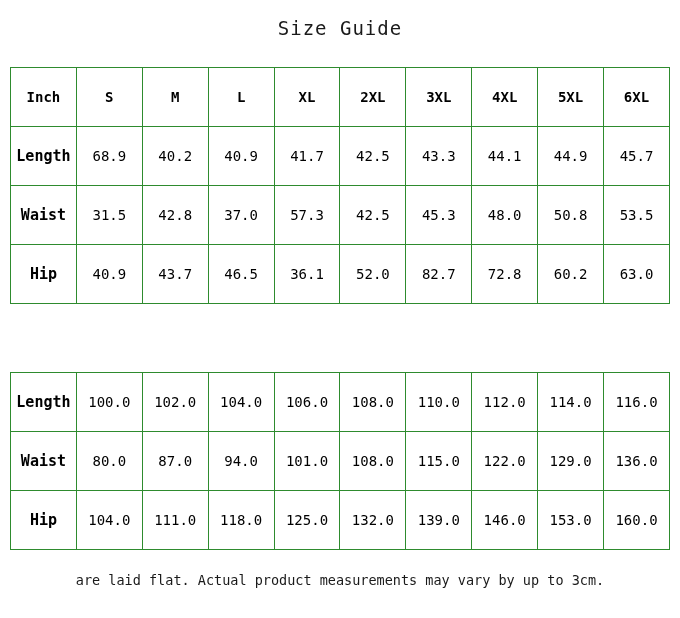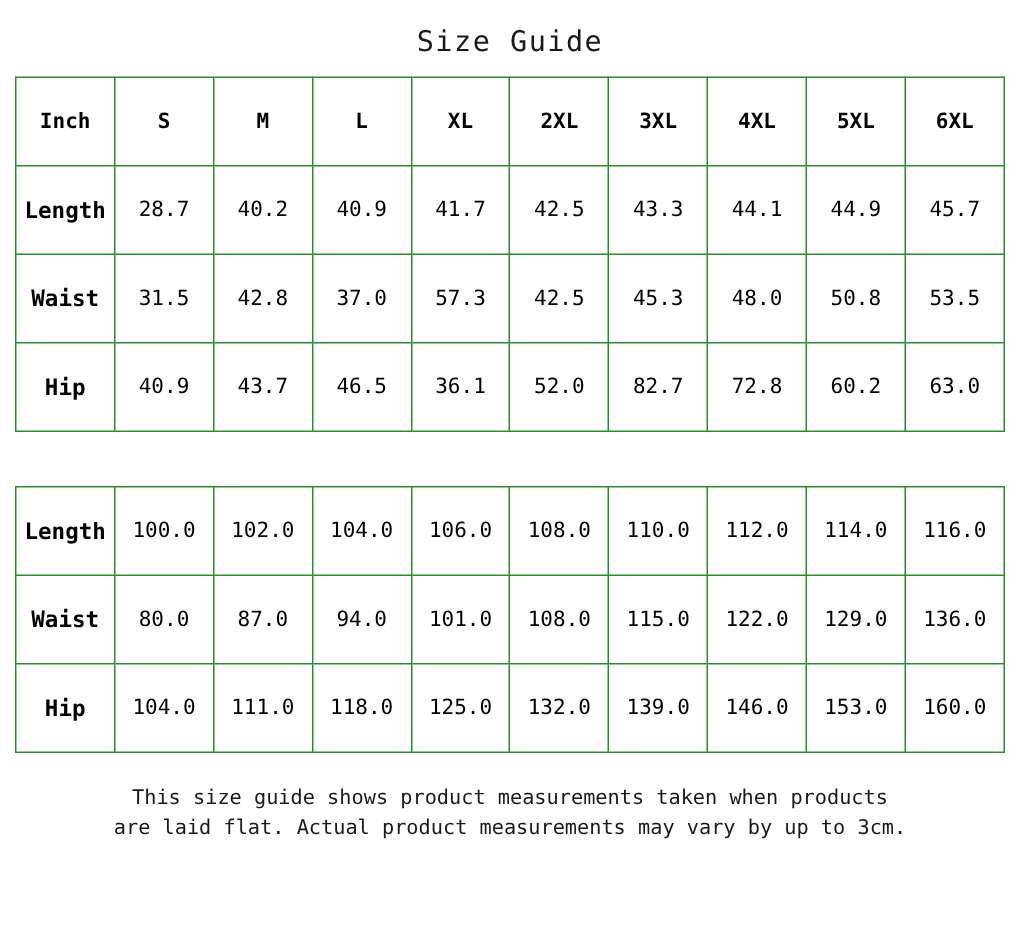--- a/index.html
+++ b/index.html
@@ -25,21 +25,21 @@
     font-family: "DejaVu Sans Mono", monospace;
     font-size: 19px;
     letter-spacing: 1px;
     color: #1a1a1a;
     padding-top: 17px;
     padding-bottom: 12px;
   }
   table.size-table {
     border-collapse: collapse;
     width: 660px;
-    margin: 0 auto;
+    margin: 16px auto;
     table-layout: fixed;
   }
   table.size-table td {
     border: 1px solid #2e8b2e;
     text-align: center;
     vertical-align: middle;
     height: 56px;
     font-family: "DejaVu Sans Mono", monospace;
     font-size: 14px;
     color: #000000;
@@ -91,21 +91,21 @@
         <td>L</td>
         <td>XL</td>
         <td>2XL</td>
         <td>3XL</td>
         <td>4XL</td>
         <td>5XL</td>
         <td>6XL</td>
       </tr>
       <tr>
         <td class="row-label">Length</td>
-        <td>28.7</td>
+        <td>68.9</td>
         <td>40.2</td>
         <td>40.9</td>
         <td>41.7</td>
         <td>42.5</td>
         <td>43.3</td>
         <td>44.1</td>
         <td>44.9</td>
         <td>45.7</td>
       </tr>
       <tr>
@@ -172,17 +172,16 @@
         <td>132.0</td>
         <td>139.0</td>
         <td>146.0</td>
         <td>153.0</td>
         <td>160.0</td>
       </tr>
     </tbody>
   </table>
 
   <div class="footnote">
-    <div>This size guide shows product measurements taken when products</div>
     <div>are laid flat. Actual product measurements may vary by up to 3cm.</div>
   </div>
 
 </div>
 
 </body></html>

